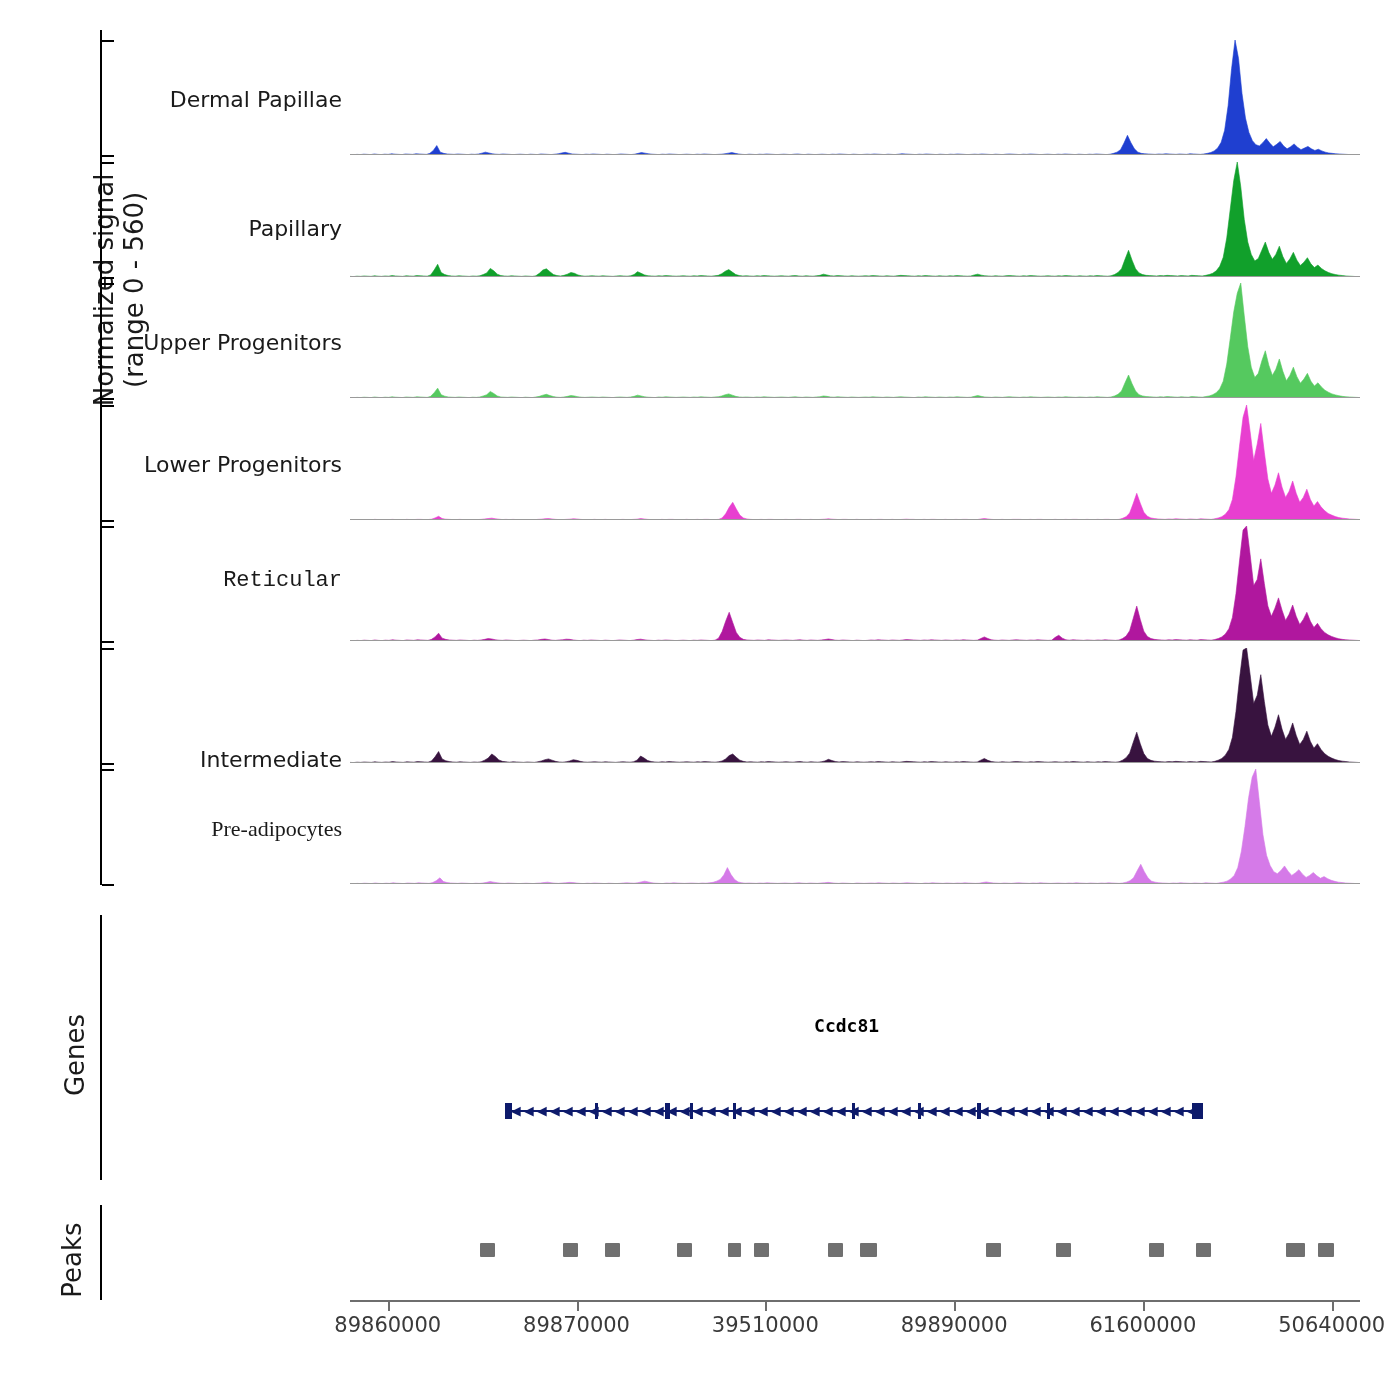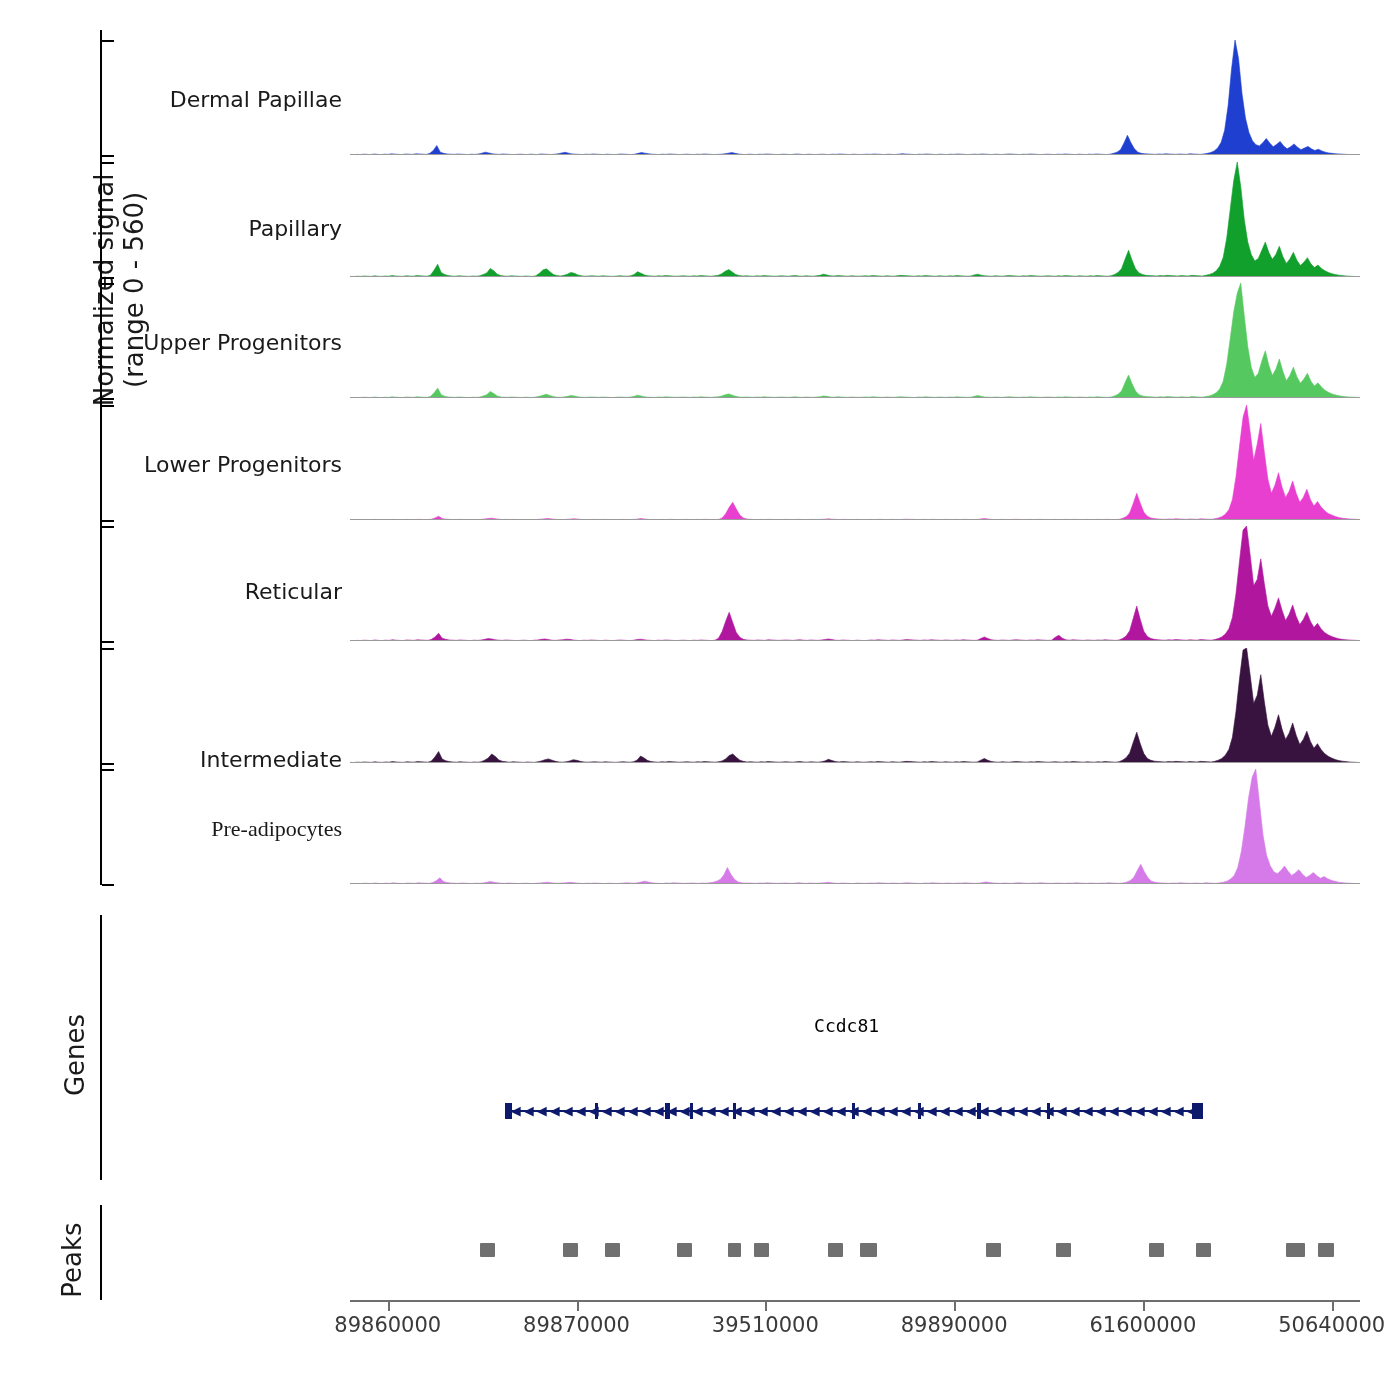--- a/index.html
+++ b/index.html
@@ -189,21 +189,21 @@
         <div class="track-baseline"></div>
       </div>
       <div class="track" style="top: 404.5px; height: 115px;">
         <div class="track-label" style="top: 47px;">Lower Progenitors</div>
         <svg class="track-svg" width="1010" height="115" viewBox="0 0 1010 115" preserveAspectRatio="none">
           <path d="M 0 115 L 0.00 114.79 L 3.54 114.79 L 7.09 114.59 L 10.63 114.79 L 14.18 114.59 L 17.72 114.59 L 21.26 114.79 L 24.81 114.38 L 28.35 114.59 L 31.89 114.79 L 35.44 114.59 L 38.98 114.59 L 42.53 114.38 L 46.07 114.59 L 49.61 114.59 L 53.16 114.79 L 56.70 114.38 L 60.25 114.59 L 63.79 114.59 L 67.33 114.38 L 70.88 114.38 L 74.42 114.59 L 77.96 114.59 L 81.51 114.18 L 85.05 112.95 L 88.60 111.30 L 92.14 113.56 L 95.68 114.18 L 99.23 114.38 L 102.77 114.59 L 106.32 114.59 L 109.86 114.38 L 113.40 114.59 L 116.95 114.59 L 120.49 114.79 L 124.04 114.59 L 127.58 114.59 L 131.12 114.38 L 134.67 113.97 L 138.21 113.56 L 141.75 113.15 L 145.30 113.77 L 148.84 114.18 L 152.39 114.59 L 155.93 114.38 L 159.47 114.59 L 163.02 114.38 L 166.56 114.59 L 170.11 114.59 L 173.65 114.79 L 177.19 114.59 L 180.74 114.59 L 184.28 114.79 L 187.82 114.38 L 191.37 114.18 L 194.91 113.77 L 198.46 113.56 L 202.00 113.97 L 205.54 114.38 L 209.09 114.59 L 212.63 114.59 L 216.18 114.38 L 219.72 114.18 L 223.26 113.77 L 226.81 113.97 L 230.35 114.38 L 233.89 114.59 L 237.44 114.59 L 240.98 114.59 L 244.53 114.38 L 248.07 114.59 L 251.61 114.59 L 255.16 114.38 L 258.70 114.59 L 262.25 114.59 L 265.79 114.79 L 269.33 114.59 L 272.88 114.38 L 276.42 114.59 L 279.96 114.59 L 283.51 114.38 L 287.05 114.18 L 290.60 113.56 L 294.14 113.97 L 297.68 114.38 L 301.23 114.59 L 304.77 114.59 L 308.32 114.79 L 311.86 114.38 L 315.40 114.59 L 318.95 114.38 L 322.49 114.38 L 326.04 114.59 L 329.58 114.59 L 333.12 114.59 L 336.67 114.38 L 340.21 114.59 L 343.75 114.59 L 347.30 114.38 L 350.84 114.59 L 354.39 114.38 L 357.93 114.38 L 361.47 114.59 L 365.02 114.59 L 368.56 114.38 L 372.11 112.95 L 375.65 108.84 L 379.19 102.27 L 382.74 97.34 L 386.28 103.91 L 389.82 110.07 L 393.37 112.95 L 396.91 113.97 L 400.46 114.38 L 404.00 114.59 L 407.54 114.59 L 411.09 114.38 L 414.63 114.59 L 418.18 114.38 L 421.72 114.38 L 425.26 114.59 L 428.81 114.59 L 432.35 114.59 L 435.89 114.38 L 439.44 114.59 L 442.98 114.59 L 446.53 114.38 L 450.07 114.38 L 453.61 114.59 L 457.16 114.59 L 460.70 114.38 L 464.25 114.59 L 467.79 114.59 L 471.33 114.38 L 474.88 114.18 L 478.42 113.77 L 481.96 114.18 L 485.51 114.38 L 489.05 114.59 L 492.60 114.38 L 496.14 114.38 L 499.68 114.59 L 503.23 114.59 L 506.77 114.38 L 510.32 114.59 L 513.86 114.59 L 517.40 114.59 L 520.95 114.38 L 524.49 114.59 L 528.04 114.38 L 531.58 114.38 L 535.12 114.59 L 538.67 114.59 L 542.21 114.38 L 545.75 114.59 L 549.30 114.59 L 552.84 114.38 L 556.39 114.18 L 559.93 114.38 L 563.47 114.38 L 567.02 114.59 L 570.56 114.59 L 574.11 114.38 L 577.65 114.59 L 581.19 114.38 L 584.74 114.38 L 588.28 114.59 L 591.82 114.59 L 595.37 114.38 L 598.91 114.59 L 602.46 114.59 L 606.00 114.38 L 609.54 114.59 L 613.09 114.38 L 616.63 114.38 L 620.18 114.59 L 623.72 114.59 L 627.26 114.59 L 630.81 113.97 L 634.35 113.56 L 637.89 113.97 L 641.44 114.38 L 644.98 114.59 L 648.53 114.59 L 652.07 114.38 L 655.61 114.59 L 659.16 114.59 L 662.70 114.38 L 666.25 114.38 L 669.79 114.38 L 673.33 114.59 L 676.88 114.59 L 680.42 114.38 L 683.96 114.59 L 687.51 114.38 L 691.05 114.38 L 694.60 114.59 L 698.14 114.59 L 701.68 114.59 L 705.23 114.38 L 708.77 114.59 L 712.32 114.59 L 715.86 114.38 L 719.40 114.59 L 722.95 114.38 L 726.49 114.38 L 730.04 114.59 L 733.58 114.59 L 737.12 114.38 L 740.67 114.59 L 744.21 114.59 L 747.75 114.38 L 751.30 114.59 L 754.84 114.38 L 758.39 114.38 L 761.93 114.59 L 765.47 114.59 L 769.02 114.38 L 772.56 113.36 L 776.11 111.71 L 779.65 108.02 L 783.19 98.57 L 786.74 88.30 L 790.28 98.16 L 793.82 107.20 L 797.37 111.30 L 800.91 112.95 L 804.46 113.56 L 808.00 113.97 L 811.54 114.18 L 815.09 114.38 L 818.63 113.97 L 822.18 114.18 L 825.72 113.77 L 829.26 113.97 L 832.81 114.18 L 836.35 114.38 L 839.89 113.97 L 843.44 114.18 L 846.98 114.38 L 850.53 113.77 L 854.07 113.97 L 857.61 114.18 L 861.16 114.38 L 864.70 113.77 L 868.25 112.95 L 871.79 111.71 L 875.33 109.25 L 878.88 104.73 L 882.42 94.46 L 885.96 71.88 L 889.51 41.07 L 893.05 12.32 L 896.60 0.00 L 900.14 26.70 L 903.68 55.45 L 907.23 39.02 L 910.77 18.48 L 914.32 47.23 L 917.86 73.93 L 921.40 88.30 L 924.95 80.09 L 928.49 67.77 L 932.04 82.14 L 935.58 92.41 L 939.12 86.25 L 942.67 75.98 L 946.21 88.30 L 949.75 97.34 L 953.30 92.41 L 956.84 84.20 L 960.39 94.46 L 963.93 101.04 L 967.47 96.52 L 971.02 101.86 L 974.56 105.55 L 978.11 108.43 L 981.65 110.07 L 985.19 111.51 L 988.74 112.54 L 992.28 113.15 L 995.82 113.56 L 999.37 113.97 L 1002.91 114.18 L 1006.46 114.38 L 1010.00 114.59 L 1010 115 Z" fill="#e83fd0" stroke="#e83fd0" stroke-width="0.6"></path>
         </svg>
         <div class="track-baseline"></div>
       </div>
       <div class="track" style="top: 526px; height: 115px;">
-        <div class="track-label" style="top: 53px;">Reticular</div>
+        <div class="track-label" style="top: 42px; font-family: Liberation Mono, monospace;">Reticular</div>
         <svg class="track-svg" width="1010" height="115" viewBox="0 0 1010 115" preserveAspectRatio="none">
           <path d="M 0 115 L 0.00 114.59 L 3.54 114.79 L 7.09 114.38 L 10.63 114.59 L 14.18 114.18 L 17.72 114.38 L 21.26 114.59 L 24.81 113.97 L 28.35 114.38 L 31.89 114.59 L 35.44 114.18 L 38.98 114.38 L 42.53 113.77 L 46.07 114.18 L 49.61 114.38 L 53.16 114.59 L 56.70 113.97 L 60.25 114.18 L 63.79 114.38 L 67.33 113.77 L 70.88 113.97 L 74.42 114.18 L 77.96 114.38 L 81.51 113.36 L 85.05 110.89 L 88.60 107.20 L 92.14 112.13 L 95.68 113.36 L 99.23 113.97 L 102.77 114.18 L 106.32 114.38 L 109.86 113.97 L 113.40 114.18 L 116.95 114.38 L 120.49 114.59 L 124.04 114.18 L 127.58 114.38 L 131.12 113.97 L 134.67 113.36 L 138.21 112.54 L 141.75 112.95 L 145.30 113.77 L 148.84 114.18 L 152.39 114.38 L 155.93 113.97 L 159.47 114.18 L 163.02 114.38 L 166.56 114.59 L 170.11 114.38 L 173.65 114.18 L 177.19 114.38 L 180.74 114.59 L 184.28 114.18 L 187.82 113.97 L 191.37 113.36 L 194.91 112.95 L 198.46 113.56 L 202.00 114.18 L 205.54 114.38 L 209.09 113.97 L 212.63 113.77 L 216.18 113.15 L 219.72 113.36 L 223.26 113.97 L 226.81 114.38 L 230.35 114.59 L 233.89 114.18 L 237.44 114.38 L 240.98 113.97 L 244.53 114.18 L 248.07 114.38 L 251.61 114.59 L 255.16 114.18 L 258.70 114.38 L 262.25 114.59 L 265.79 114.38 L 269.33 113.97 L 272.88 114.18 L 276.42 114.38 L 279.96 114.59 L 283.51 114.18 L 287.05 113.56 L 290.60 113.15 L 294.14 113.77 L 297.68 114.18 L 301.23 114.38 L 304.77 114.59 L 308.32 114.18 L 311.86 114.38 L 315.40 113.97 L 318.95 114.18 L 322.49 114.38 L 326.04 114.59 L 329.58 114.38 L 333.12 114.18 L 336.67 114.38 L 340.21 114.59 L 343.75 114.18 L 347.30 114.38 L 350.84 113.97 L 354.39 114.18 L 357.93 114.38 L 361.47 114.59 L 365.02 114.18 L 368.56 112.13 L 372.11 105.55 L 375.65 95.29 L 379.19 86.25 L 382.74 96.52 L 386.28 106.38 L 389.82 111.30 L 393.37 113.36 L 396.91 113.97 L 400.46 114.18 L 404.00 114.38 L 407.54 113.97 L 411.09 114.18 L 414.63 114.38 L 418.18 113.77 L 421.72 113.97 L 425.26 114.18 L 428.81 114.38 L 432.35 114.18 L 435.89 113.97 L 439.44 114.18 L 442.98 114.38 L 446.53 113.97 L 450.07 113.77 L 453.61 114.18 L 457.16 114.38 L 460.70 113.97 L 464.25 114.18 L 467.79 114.38 L 471.33 113.97 L 474.88 113.56 L 478.42 112.95 L 481.96 113.56 L 485.51 114.18 L 489.05 114.38 L 492.60 113.97 L 496.14 114.18 L 499.68 114.38 L 503.23 114.59 L 506.77 114.18 L 510.32 114.38 L 513.86 114.59 L 517.40 114.38 L 520.95 113.97 L 524.49 114.18 L 528.04 113.77 L 531.58 113.97 L 535.12 114.18 L 538.67 114.38 L 542.21 113.97 L 545.75 114.18 L 549.30 114.38 L 552.84 113.97 L 556.39 113.56 L 559.93 113.77 L 563.47 113.97 L 567.02 114.18 L 570.56 114.38 L 574.11 113.97 L 577.65 114.18 L 581.19 113.77 L 584.74 113.97 L 588.28 114.18 L 591.82 114.38 L 595.37 113.97 L 598.91 114.18 L 602.46 114.38 L 606.00 113.97 L 609.54 114.18 L 613.09 113.77 L 616.63 113.97 L 620.18 114.18 L 623.72 114.38 L 627.26 114.18 L 630.81 112.54 L 634.35 110.89 L 637.89 112.54 L 641.44 113.77 L 644.98 114.18 L 648.53 114.38 L 652.07 113.97 L 655.61 114.18 L 659.16 114.38 L 662.70 113.97 L 666.25 113.77 L 669.79 113.97 L 673.33 114.18 L 676.88 114.38 L 680.42 113.97 L 683.96 114.18 L 687.51 113.77 L 691.05 113.97 L 694.60 114.18 L 698.14 114.38 L 701.68 114.18 L 705.23 111.30 L 708.77 109.25 L 712.32 112.13 L 715.86 113.77 L 719.40 114.18 L 722.95 113.77 L 726.49 113.97 L 730.04 114.18 L 733.58 114.38 L 737.12 113.97 L 740.67 114.18 L 744.21 114.38 L 747.75 113.97 L 751.30 114.18 L 754.84 113.77 L 758.39 113.97 L 761.93 114.18 L 765.47 114.38 L 769.02 113.97 L 772.56 112.54 L 776.11 110.07 L 779.65 104.73 L 783.19 92.41 L 786.74 80.09 L 790.28 93.44 L 793.82 105.14 L 797.37 110.48 L 800.91 112.54 L 804.46 113.36 L 808.00 113.77 L 811.54 113.97 L 815.09 114.18 L 818.63 113.77 L 822.18 113.97 L 825.72 113.56 L 829.26 113.77 L 832.81 113.97 L 836.35 114.18 L 839.89 113.77 L 843.44 113.97 L 846.98 114.18 L 850.53 113.56 L 854.07 113.77 L 857.61 113.97 L 861.16 114.18 L 864.70 113.56 L 868.25 112.54 L 871.79 110.89 L 875.33 108.02 L 878.88 102.68 L 882.42 91.38 L 885.96 67.77 L 889.51 34.91 L 893.05 4.11 L 896.60 0.00 L 900.14 28.75 L 903.68 59.55 L 907.23 53.39 L 910.77 32.86 L 914.32 57.50 L 917.86 80.09 L 921.40 90.36 L 924.95 82.14 L 928.49 71.88 L 932.04 84.20 L 935.58 94.46 L 939.12 88.30 L 942.67 79.06 L 946.21 90.36 L 949.75 98.57 L 953.30 93.44 L 956.84 86.25 L 960.39 95.29 L 963.93 101.45 L 967.47 97.34 L 971.02 102.68 L 974.56 106.38 L 978.11 108.84 L 981.65 110.48 L 985.19 111.71 L 988.74 112.74 L 992.28 113.36 L 995.82 113.77 L 999.37 113.97 L 1002.91 114.18 L 1006.46 114.38 L 1010.00 114.59 L 1010 115 Z" fill="#b0179e" stroke="#b0179e" stroke-width="0.6"></path>
         </svg>
         <div class="track-baseline"></div>
       </div>
       <div class="track" style="top: 647.5px; height: 115px;">
         <div class="track-label" style="top: 59px; margin-top: 40px;">Intermediate</div>
         <svg class="track-svg" width="1010" height="115" viewBox="0 0 1010 115" preserveAspectRatio="none">
           <path d="M 0 115 L 0.00 114.38 L 3.54 114.59 L 7.09 114.18 L 10.63 114.38 L 14.18 113.97 L 17.72 114.18 L 21.26 114.38 L 24.81 113.77 L 28.35 114.18 L 31.89 114.38 L 35.44 113.97 L 38.98 114.18 L 42.53 113.56 L 46.07 113.97 L 49.61 114.18 L 53.16 114.38 L 56.70 113.77 L 60.25 113.97 L 63.79 114.18 L 67.33 113.56 L 70.88 113.77 L 74.42 113.97 L 77.96 114.18 L 81.51 112.95 L 85.05 108.84 L 88.60 103.50 L 92.14 110.89 L 95.68 112.74 L 99.23 113.56 L 102.77 113.97 L 106.32 114.18 L 109.86 113.77 L 113.40 113.97 L 116.95 114.18 L 120.49 114.38 L 124.04 113.97 L 127.58 114.18 L 131.12 113.77 L 134.67 112.13 L 138.21 110.07 L 141.75 105.96 L 145.30 108.43 L 148.84 111.92 L 152.39 113.36 L 155.93 113.77 L 159.47 114.18 L 163.02 113.77 L 166.56 113.97 L 170.11 114.18 L 173.65 114.38 L 177.19 113.97 L 180.74 114.18 L 184.28 114.38 L 187.82 113.77 L 191.37 112.95 L 194.91 111.71 L 198.46 110.89 L 202.00 112.13 L 205.54 113.36 L 209.09 113.97 L 212.63 114.18 L 216.18 113.77 L 219.72 112.95 L 223.26 111.71 L 226.81 112.33 L 230.35 113.36 L 233.89 113.97 L 237.44 114.18 L 240.98 113.97 L 244.53 113.77 L 248.07 113.97 L 251.61 114.18 L 255.16 113.77 L 258.70 113.97 L 262.25 114.18 L 265.79 114.38 L 269.33 113.97 L 272.88 113.77 L 276.42 113.97 L 279.96 114.18 L 283.51 113.77 L 287.05 112.13 L 290.60 108.02 L 294.14 110.07 L 297.68 112.54 L 301.23 113.56 L 304.77 113.97 L 308.32 114.18 L 311.86 113.77 L 315.40 113.97 L 318.95 113.56 L 322.49 113.77 L 326.04 113.97 L 329.58 114.18 L 333.12 113.97 L 336.67 113.77 L 340.21 113.97 L 343.75 114.18 L 347.30 113.77 L 350.84 113.97 L 354.39 113.56 L 357.93 113.77 L 361.47 113.97 L 365.02 114.18 L 368.56 113.77 L 372.11 112.95 L 375.65 110.89 L 379.19 107.61 L 382.74 105.96 L 386.28 109.25 L 389.82 112.13 L 393.37 113.36 L 396.91 113.97 L 400.46 113.77 L 404.00 113.97 L 407.54 114.18 L 411.09 113.77 L 414.63 113.97 L 418.18 113.56 L 421.72 113.77 L 425.26 113.97 L 428.81 114.18 L 432.35 113.97 L 435.89 113.77 L 439.44 113.97 L 442.98 114.18 L 446.53 113.77 L 450.07 113.56 L 453.61 113.97 L 457.16 114.18 L 460.70 113.77 L 464.25 113.97 L 467.79 114.18 L 471.33 113.77 L 474.88 112.95 L 478.42 111.30 L 481.96 112.54 L 485.51 113.56 L 489.05 113.97 L 492.60 113.56 L 496.14 113.77 L 499.68 113.97 L 503.23 114.18 L 506.77 113.77 L 510.32 113.97 L 513.86 114.18 L 517.40 113.97 L 520.95 113.77 L 524.49 113.97 L 528.04 113.56 L 531.58 113.77 L 535.12 113.97 L 538.67 114.18 L 542.21 113.77 L 545.75 113.97 L 549.30 114.18 L 552.84 113.77 L 556.39 113.36 L 559.93 113.56 L 563.47 113.77 L 567.02 113.97 L 570.56 114.18 L 574.11 113.77 L 577.65 113.97 L 581.19 113.56 L 584.74 113.77 L 588.28 113.97 L 591.82 114.18 L 595.37 113.77 L 598.91 113.97 L 602.46 114.18 L 606.00 113.77 L 609.54 113.97 L 613.09 113.56 L 616.63 113.77 L 620.18 113.97 L 623.72 114.18 L 627.26 113.97 L 630.81 112.13 L 634.35 110.48 L 637.89 112.33 L 641.44 113.56 L 644.98 113.97 L 648.53 114.18 L 652.07 113.77 L 655.61 113.97 L 659.16 114.18 L 662.70 113.77 L 666.25 113.56 L 669.79 113.77 L 673.33 113.97 L 676.88 114.18 L 680.42 113.77 L 683.96 113.97 L 687.51 113.56 L 691.05 113.77 L 694.60 113.97 L 698.14 114.18 L 701.68 113.97 L 705.23 113.77 L 708.77 113.97 L 712.32 114.18 L 715.86 113.77 L 719.40 113.97 L 722.95 113.56 L 726.49 113.77 L 730.04 113.97 L 733.58 114.18 L 737.12 113.77 L 740.67 113.97 L 744.21 114.18 L 747.75 113.77 L 751.30 113.97 L 754.84 113.56 L 758.39 113.77 L 761.93 113.97 L 765.47 114.18 L 769.02 113.77 L 772.56 112.13 L 776.11 109.66 L 779.65 105.14 L 783.19 94.46 L 786.74 84.20 L 790.28 95.70 L 793.82 105.55 L 797.37 110.48 L 800.91 112.33 L 804.46 113.15 L 808.00 113.56 L 811.54 113.77 L 815.09 113.97 L 818.63 113.56 L 822.18 113.77 L 825.72 113.36 L 829.26 113.56 L 832.81 113.77 L 836.35 113.97 L 839.89 113.56 L 843.44 113.77 L 846.98 113.97 L 850.53 113.36 L 854.07 113.56 L 857.61 113.77 L 861.16 113.97 L 864.70 113.36 L 868.25 112.13 L 871.79 110.48 L 875.33 107.20 L 878.88 101.45 L 882.42 89.33 L 885.96 63.66 L 889.51 30.80 L 893.05 2.05 L 896.60 0.00 L 900.14 26.70 L 903.68 55.45 L 907.23 47.23 L 910.77 26.70 L 914.32 53.39 L 917.86 77.01 L 921.40 88.30 L 924.95 79.06 L 928.49 66.74 L 932.04 81.12 L 935.58 91.38 L 939.12 85.22 L 942.67 74.96 L 946.21 87.28 L 949.75 96.52 L 953.30 91.38 L 956.84 83.17 L 960.39 93.44 L 963.93 100.21 L 967.47 95.70 L 971.02 101.45 L 974.56 105.55 L 978.11 108.22 L 981.65 110.07 L 985.19 111.51 L 988.74 112.54 L 992.28 113.15 L 995.82 113.56 L 999.37 113.97 L 1002.91 114.18 L 1006.46 114.38 L 1010.00 114.59 L 1010 115 Z" fill="#38133f" stroke="#38133f" stroke-width="0.6"></path>
         </svg>
@@ -212,21 +212,21 @@
       <div class="track" style="top: 769px; height: 115px;">
         <div class="track-label" style="top: 47px; font-family: Liberation Serif, serif;">Pre-adipocytes</div>
         <svg class="track-svg" width="1010" height="115" viewBox="0 0 1010 115" preserveAspectRatio="none">
           <path d="M 0 115 L 0.00 114.59 L 3.59 114.79 L 7.19 114.38 L 10.78 114.59 L 14.38 114.18 L 17.97 114.38 L 21.57 114.59 L 25.16 113.97 L 28.75 114.38 L 32.35 114.59 L 35.94 114.18 L 39.54 114.38 L 43.13 113.77 L 46.73 114.18 L 50.32 114.38 L 53.91 114.59 L 57.51 113.97 L 61.10 114.18 L 64.70 114.38 L 68.29 113.77 L 71.89 113.97 L 75.48 114.18 L 79.07 114.38 L 82.67 113.56 L 86.26 111.71 L 89.86 108.84 L 93.45 112.54 L 97.05 113.56 L 100.64 113.97 L 104.23 114.18 L 107.83 114.38 L 111.42 113.97 L 115.02 114.18 L 118.61 114.38 L 122.21 114.59 L 125.80 114.18 L 129.40 114.38 L 132.99 113.97 L 136.58 113.36 L 140.18 112.54 L 143.77 113.15 L 147.37 113.77 L 150.96 114.18 L 154.56 114.38 L 158.15 113.97 L 161.74 114.18 L 165.34 114.38 L 168.93 114.59 L 172.53 114.38 L 176.12 114.18 L 179.72 114.38 L 183.31 114.59 L 186.90 114.18 L 190.50 113.97 L 194.09 113.56 L 197.69 113.15 L 201.28 113.77 L 204.88 114.18 L 208.47 114.38 L 212.06 113.97 L 215.66 113.77 L 219.25 113.36 L 222.85 113.56 L 226.44 113.97 L 230.04 114.38 L 233.63 114.59 L 237.22 114.18 L 240.82 114.38 L 244.41 113.97 L 248.01 114.18 L 251.60 114.38 L 255.20 114.59 L 258.79 114.18 L 262.38 114.38 L 265.98 114.59 L 269.57 114.38 L 273.17 113.97 L 276.76 113.77 L 280.36 113.97 L 283.95 114.18 L 287.54 113.77 L 291.14 112.95 L 294.73 112.13 L 298.33 112.95 L 301.92 113.77 L 305.52 114.18 L 309.11 114.38 L 312.70 114.59 L 316.30 113.97 L 319.89 114.18 L 323.49 113.77 L 327.08 113.97 L 330.68 114.18 L 334.27 114.38 L 337.86 114.18 L 341.46 113.97 L 345.05 114.18 L 348.65 114.38 L 352.24 113.97 L 355.84 114.18 L 359.43 113.77 L 363.02 113.36 L 366.62 112.13 L 370.21 110.48 L 373.81 105.96 L 377.40 98.57 L 381.00 105.55 L 384.59 110.48 L 388.19 112.95 L 391.78 113.77 L 395.37 114.18 L 398.97 113.97 L 402.56 114.18 L 406.16 114.38 L 409.75 113.97 L 413.35 114.18 L 416.94 113.77 L 420.53 113.97 L 424.13 114.18 L 427.72 114.38 L 431.32 114.18 L 434.91 113.97 L 438.51 114.18 L 442.10 114.38 L 445.69 113.97 L 449.29 113.77 L 452.88 114.18 L 456.48 114.38 L 460.07 113.97 L 463.67 114.18 L 467.26 114.38 L 470.85 113.97 L 474.45 113.77 L 478.04 113.36 L 481.64 113.77 L 485.23 114.18 L 488.83 114.38 L 492.42 113.97 L 496.01 114.18 L 499.61 114.38 L 503.20 114.59 L 506.80 113.97 L 510.39 114.18 L 513.99 114.38 L 517.58 114.18 L 521.17 113.97 L 524.77 114.18 L 528.36 113.77 L 531.96 113.97 L 535.55 114.18 L 539.15 114.38 L 542.74 113.97 L 546.33 114.18 L 549.93 114.38 L 553.52 113.97 L 557.12 113.77 L 560.71 113.97 L 564.31 114.18 L 567.90 114.38 L 571.49 114.59 L 575.09 113.97 L 578.68 114.18 L 582.28 113.77 L 585.87 113.97 L 589.47 114.18 L 593.06 114.38 L 596.65 113.97 L 600.25 114.18 L 603.84 114.38 L 607.44 113.97 L 611.03 114.18 L 614.63 113.77 L 618.22 113.97 L 621.81 114.18 L 625.41 114.38 L 629.00 114.18 L 632.60 113.56 L 636.19 112.95 L 639.79 113.56 L 643.38 113.97 L 646.98 114.18 L 650.57 114.38 L 654.16 113.97 L 657.76 114.18 L 661.35 114.38 L 664.95 113.97 L 668.54 113.77 L 672.14 113.97 L 675.73 114.18 L 679.32 114.38 L 682.92 113.97 L 686.51 114.18 L 690.11 113.77 L 693.70 113.97 L 697.30 114.18 L 700.89 114.38 L 704.48 114.18 L 708.08 113.97 L 711.67 114.18 L 715.27 114.38 L 718.86 113.97 L 722.46 114.18 L 726.05 113.77 L 729.64 113.97 L 733.24 114.18 L 736.83 114.38 L 740.43 113.97 L 744.02 114.18 L 747.62 114.38 L 751.21 113.97 L 754.80 114.18 L 758.40 113.77 L 761.99 113.97 L 765.59 114.18 L 769.18 114.38 L 772.78 113.97 L 776.37 113.15 L 779.96 111.71 L 783.56 108.84 L 787.15 101.86 L 790.75 95.29 L 794.34 102.68 L 797.94 108.84 L 801.53 112.13 L 805.12 113.15 L 808.72 113.77 L 812.31 113.97 L 815.91 114.18 L 819.50 114.38 L 823.10 113.97 L 826.69 114.18 L 830.28 113.77 L 833.88 113.97 L 837.47 114.18 L 841.07 114.38 L 844.66 113.97 L 848.26 114.18 L 851.85 114.38 L 855.44 113.77 L 859.04 113.97 L 862.63 114.18 L 866.23 114.38 L 869.82 113.77 L 873.42 113.15 L 877.01 112.13 L 880.60 110.07 L 884.20 106.38 L 887.79 98.57 L 891.39 82.14 L 894.98 57.50 L 898.58 28.75 L 902.17 8.21 L 905.77 0.00 L 909.36 32.86 L 912.95 65.71 L 916.55 86.25 L 920.14 96.52 L 923.74 102.68 L 927.33 104.73 L 930.93 101.45 L 934.52 96.93 L 938.11 102.27 L 941.71 106.38 L 945.30 103.91 L 948.90 100.63 L 952.49 105.14 L 956.09 108.43 L 959.68 106.38 L 963.27 103.50 L 966.87 106.79 L 970.46 109.25 L 974.06 107.61 L 977.65 109.66 L 981.25 111.30 L 984.84 112.33 L 988.43 113.15 L 992.03 113.56 L 995.62 113.97 L 999.22 114.18 L 1002.81 114.38 L 1006.41 114.59 L 1010.00 114.59 L 1010 115 Z" fill="#d57ae8" stroke="#d57ae8" stroke-width="0.6"></path>
         </svg>
         <div class="track-baseline"></div>
       </div>
     </div>
 
   <div id="genes">
-      <div class="gene-name" style="left: 814.056px; top: 1015px;">Ccdc81</div>
+      <div class="gene-name" style="left: 814.056px; top: 1015px; font-weight: bold;">Ccdc81</div>
       <div class="gene-body" style="left: 504.804px; width: 698.505px; top: 1110px;"></div>
       <div class="gene-arrow" style="left: 510.804px; top: 1104px;">◀</div>
       <div class="gene-arrow" style="left: 523.804px; top: 1104px;">◀</div>
       <div class="gene-arrow" style="left: 536.804px; top: 1104px;">◀</div>
       <div class="gene-arrow" style="left: 549.804px; top: 1104px;">◀</div>
       <div class="gene-arrow" style="left: 562.804px; top: 1104px;">◀</div>
       <div class="gene-arrow" style="left: 575.804px; top: 1104px;">◀</div>
       <div class="gene-arrow" style="left: 588.804px; top: 1104px;">◀</div>
       <div class="gene-arrow" style="left: 601.804px; top: 1104px;">◀</div>
       <div class="gene-arrow" style="left: 614.804px; top: 1104px;">◀</div>

